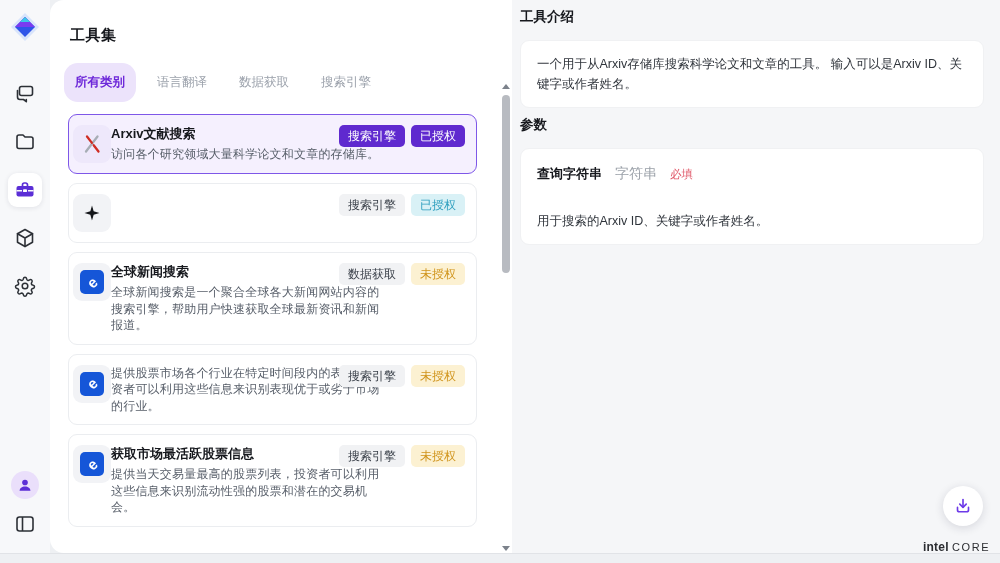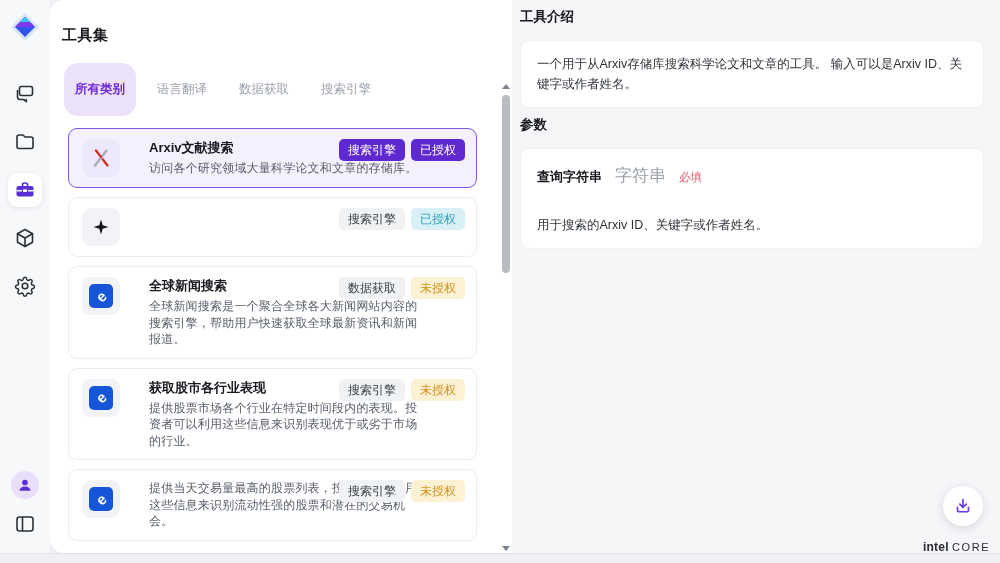--- a/index.html
+++ b/index.html
@@ -27,31 +27,31 @@
   .rail-bottom { display:flex; flex-direction:column; align-items:center; gap:8px; margin-bottom:12px; }
   .avatar-circle {
     width:28px; height:28px; border-radius:50%; background:#eadffb;
     display:flex; align-items:center; justify-content:center; cursor:pointer;
   }
   
   .main-panel {
     position:absolute; left:50px; top:0; width:462px; height:553px;
     background:#ffffff; border-radius:14px 0 0 14px; overflow:hidden;
   }
-  .panel-title { font-size:15px; font-weight:bold; margin:26px 0 0 12px; letter-spacing:.5px; }
+  .panel-title { font-size:15px; font-weight:bold; margin:26px 0 0 20px; letter-spacing:.5px; }
   .tabs { display:flex; gap:10px; margin:18px 0 0 14px; align-items:center; }
   .tab {
-    font-size:12.5px; color:#9ba1ab; padding:18px 11px; border-radius:14px; cursor:pointer; white-space:nowrap;
+    font-size:12.5px; color:#9ba1ab; padding:11px 11px; border-radius:14px; cursor:pointer; white-space:nowrap;
   }
   .tab.active { background:#ece3fb; color:#6d28d9; font-weight:bold; }
   .tool-list { margin:12px 0 0 18px; width:409px; }
   .card {
-    position:relative; display:flex; gap:29px;
+    position:relative; display:flex; gap:0;
     border:1px solid #ebedf0; border-radius:9px; background:#fff;
-    padding:10px 13px; margin-bottom:9px; cursor:pointer;
+    padding:10px 4px; margin-bottom:9px; cursor:pointer;
   }
   .card.selected { border:1.5px solid #7e57e8; background:#f5f0fe; }
   .tool-icon-box {
     width:38px; height:38px; border-radius:9px; background:#f2f3f6; flex-shrink:0;
     display:flex; align-items:center; justify-content:center;
   }
   .card.selected .tool-icon-box { background:#eee8fb; }
   .blue-sq {
     width:24px; height:24px; background:#1556d8; border-radius:5px;
     display:flex; align-items:center; justify-content:center;
@@ -82,21 +82,21 @@
     background:#f5f6f8; padding:0 8px 0 8px;
   }
   .details-title { font-size:15px; font-weight:bold; margin:24px 0 0 0; letter-spacing:.5px; }
   .section-heading { font-size:13.5px; font-weight:bold; margin-top:8px; }
   .info-box {
     margin-top:14px; background:#ffffff; border-radius:9px; border:1px solid #f0f1f3;
     padding:13px 16px; font-size:12.5px; color:#30353c; line-height:1.6; width:464px;
   }
   .param-head { display:flex; align-items:baseline; gap:13px; }
   .param-name { font-size:13px; font-weight:bold; color:#16181d; }
-  .param-type { font-size:17px; color:#9aa0a8;text-align:right; }
+  .param-type { font-size:14px; color:#9aa0a8;text-align:right; }
   .param-required { font-size:11.5px; color:#e05667; }
   .param-desc { margin-top:26px; font-size:12.5px; color:#30353c; }
   
   .download-fab {
     position:absolute; right:17px; bottom:37px; width:40px; height:40px; border-radius:50%;
     background:#ffffff; box-shadow:0 2px 10px rgba(30,30,60,.14);
     display:flex; align-items:center; justify-content:center; cursor:pointer;
   }
   .intel-wrap { position:absolute; right:11px; bottom:0; width:66px; text-align:center; }
   .intel-line { font-size:12px; color:#2b2d31; white-space:nowrap; }
@@ -254,40 +254,40 @@
     <span class="tool-icon-box">
 
       <span class="ticon">
         <span class="blue-sq">
               <i>e</i>
             </span>
       </span>
 
     </span>
     <div class="tool-body">
-      <div class="tool-name">获取股市各行业表现</div>
       <div class="tool-desc">提供股票市场各个行业在特定时间段内的表现。投资者可以利用这些信息来识别表现优于或劣于市场的行业。</div>
     </div>
     <div class="badges">
       <span class="badge badge-cat gray">搜索引擎</span>
       <span class="badge badge-auth yellow">未授权</span>
     </div>
   </div>
 
   <div class="card">
     <span class="tool-icon-box">
 
       <span class="ticon">
         <span class="blue-sq">
               <i>e</i>
             </span>
       </span>
 
     </span>
     <div class="tool-body">
+      <div class="tool-name">获取市场最活跃股票信息</div>
       <div class="tool-desc">提供当天交易量最高的股票列表，投资者可以利用这些信息来识别流动性强的股票和潜在的交易机会。</div>
     </div>
     <div class="badges">
       <span class="badge badge-cat gray">搜索引擎</span>
       <span class="badge badge-auth yellow">未授权</span>
     </div>
   </div>
 
 </div>
   <div class="scrollbar">

